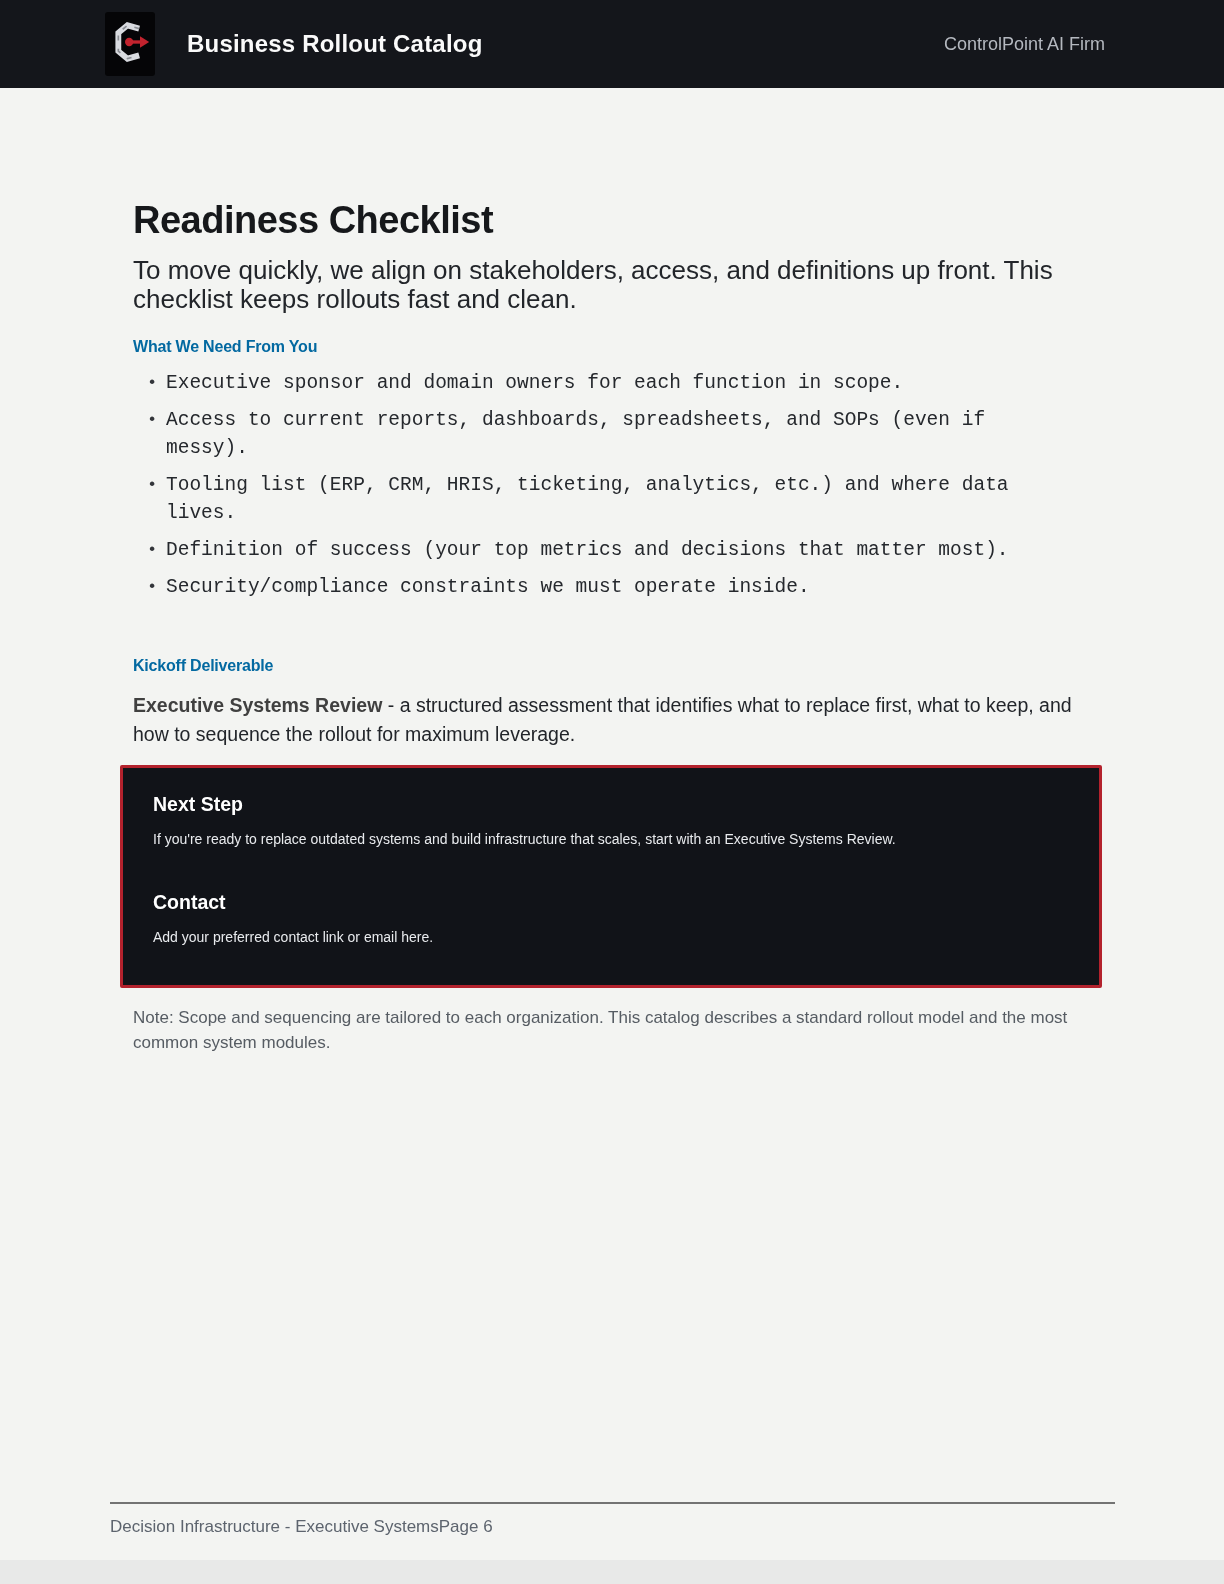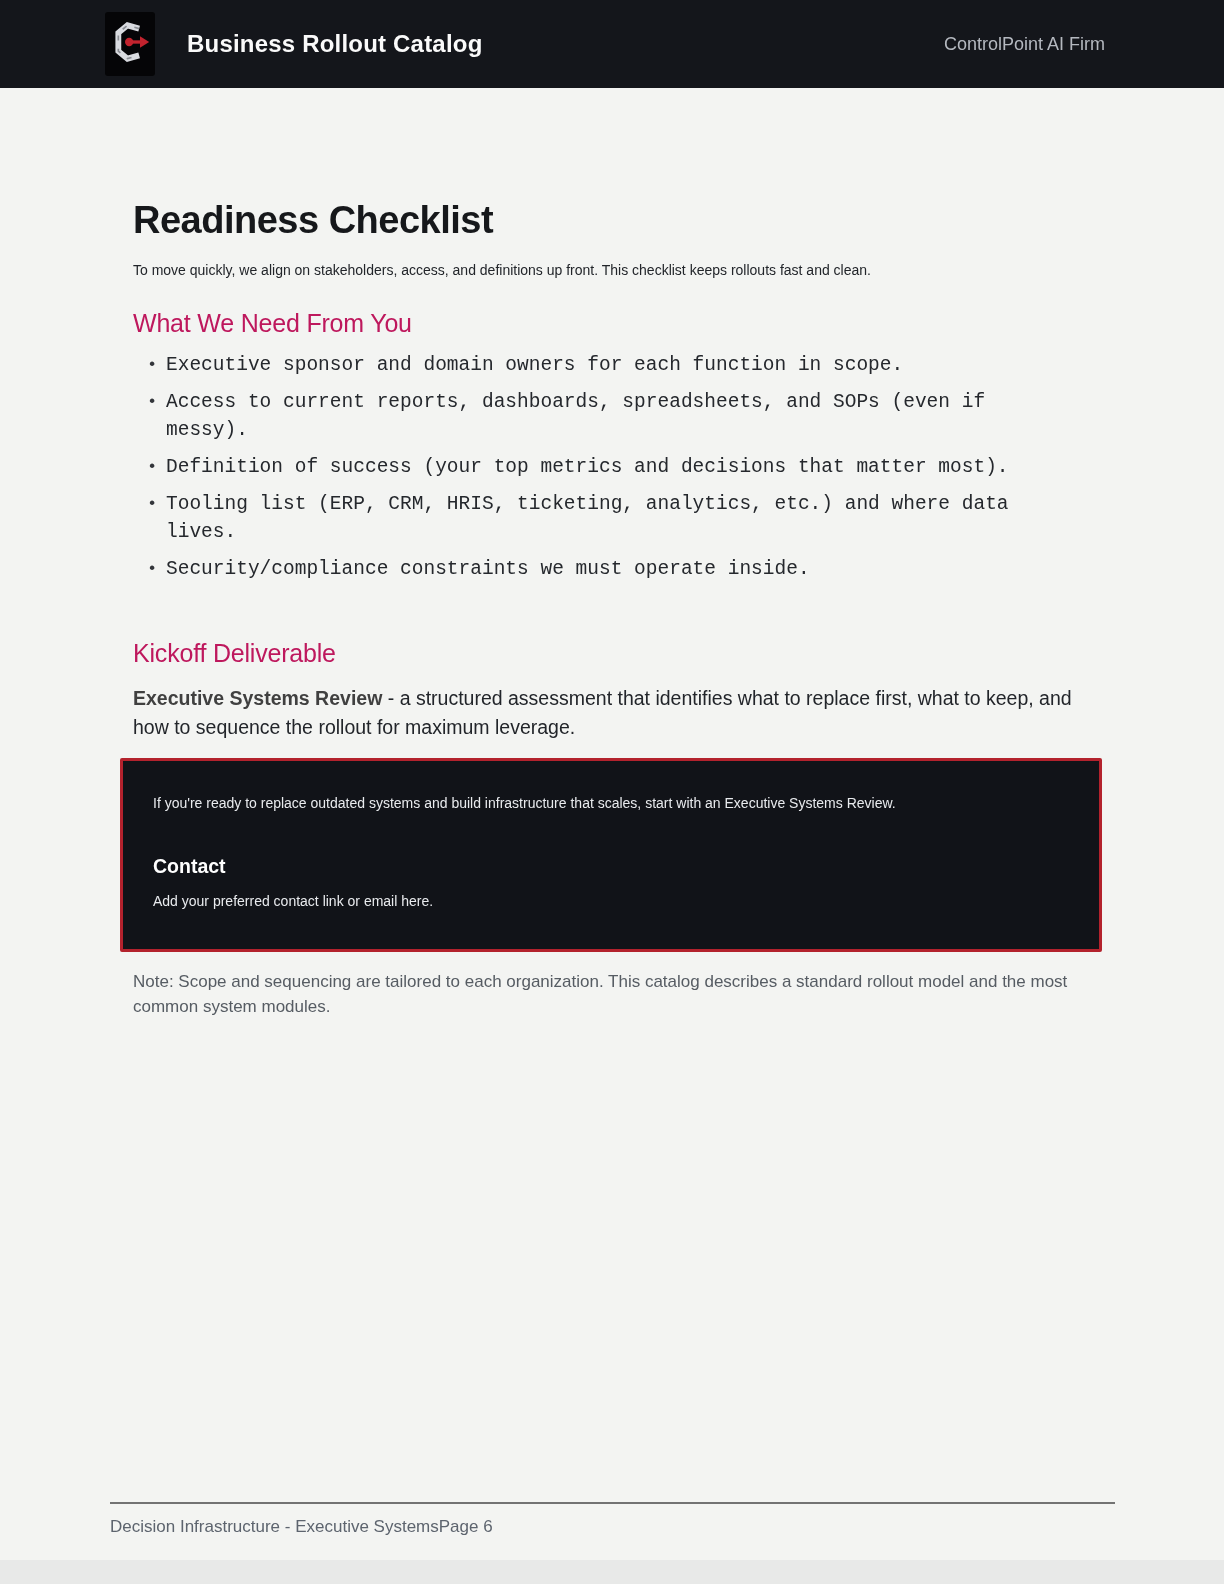--- a/index.html
+++ b/index.html
@@ -54,29 +54,29 @@
     margin-top: 110px;
     font-size: 38px;
     line-height: 44px;
     font-weight: bold;
     color: #16181b;
     letter-spacing: -0.5px;
   }
   .intro {
     margin-top: 14px;
     max-width: 960px;
-    font-size: 14px;
+    font-size: 26px;
     line-height: 29px;
     color: #22252a;
   }
   .section-heading {
     margin-top: 24px;
-    font-size: 25px;
-    font-weight: normal;
-    color: #be185d;
+    font-size: 16px;
+    font-weight: bold;
+    color: #0369a1;
     letter-spacing: -0.2px;
   }
   .section-heading.kickoff { margin-top: 56px; }
 
   .checklist {
     list-style: none;
     margin-top: 13px;
     max-width: 930px;
     font-family: Liberation Mono, monospace;
   }
@@ -178,30 +178,31 @@
 
     <h1 class="doc-title">Readiness Checklist</h1>
 
     <p class="intro">To move quickly, we align on stakeholders, access, and definitions up front. This checklist keeps rollouts fast and clean.</p>
 
     <h2 class="section-heading">What We Need From You</h2>
 
     <ul class="checklist">
       <li>Executive sponsor and domain owners for each function in scope.</li>
       <li>Access to current reports, dashboards, spreadsheets, and SOPs (even if messy).</li>
+      <li>Tooling list (ERP, CRM, HRIS, ticketing, analytics, etc.) and where data lives.</li>
       <li>Definition of success (your top metrics and decisions that matter most).</li>
-      <li>Tooling list (ERP, CRM, HRIS, ticketing, analytics, etc.) and where data lives.</li>
       <li>Security/compliance constraints we must operate inside.</li>
     </ul>
 
     <h2 class="section-heading kickoff">Kickoff Deliverable</h2>
 
     <p class="deliverable"><b>Executive Systems Review</b><span> - a structured assessment that identifies what to replace first, what to keep, and how to sequence the rollout for maximum leverage.</span></p>
 
     <div class="cta-panel">
+      <div class="cta-heading">Next Step</div>
       <div class="cta-text">If you're ready to replace outdated systems and build infrastructure that scales, start with an Executive Systems Review.</div>
       <div class="cta-gap"></div>
       <div class="cta-heading">Contact</div>
       <div class="cta-text">Add your preferred contact link or email here.</div>
     </div>
 
     <p class="note">Note: Scope and sequencing are tailored to each organization. This catalog describes a standard rollout model and the most common system modules.</p>
 
   </div>
 

